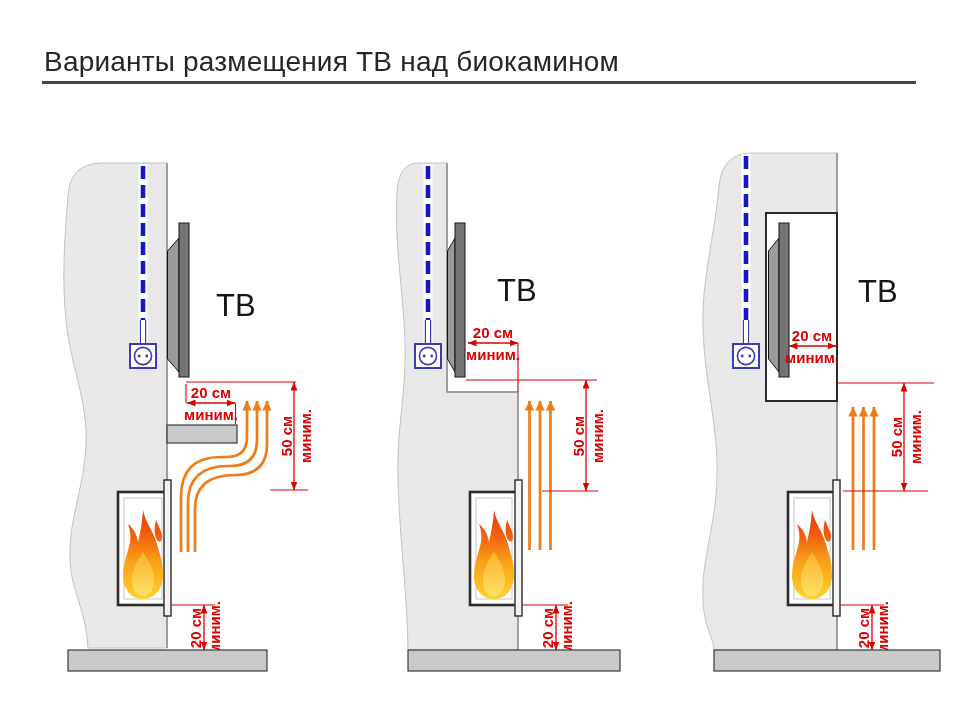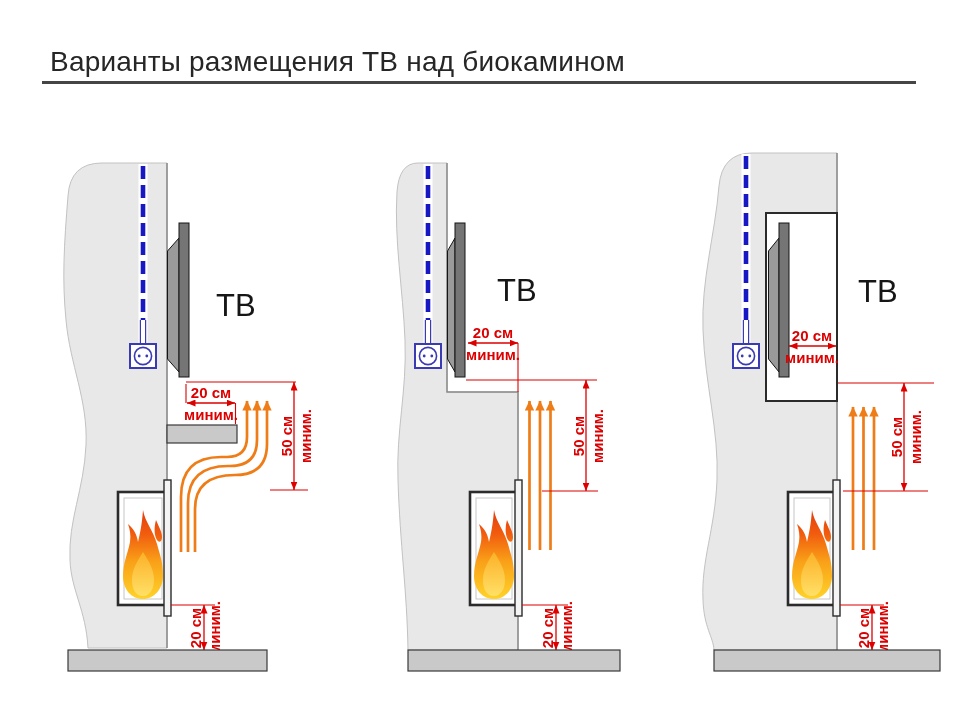--- a/index.html
+++ b/index.html
@@ -1,18 +1,18 @@
 <!DOCTYPE html>
 <html><head>
 <meta charset="utf-8">
 <style>
   html,body{margin:0;padding:0;background:#fff;}
   body{width:970px;height:728px;position:relative;overflow:hidden;
        font-family:"Liberation Sans",sans-serif;}
-  .page-title{position:absolute;left:50px;top:46px;margin:0;
+  .page-title{position:absolute;left:44px;top:46px;margin:0;
        font-size:28px;font-weight:400;color:#262626;white-space:nowrap;letter-spacing:0.2px;}
   .title-rule{position:absolute;left:42px;top:81px;width:874px;height:3px;background:#454545;}
   svg{position:absolute;left:0;top:0;}
   svg text{font-family:"Liberation Sans",sans-serif;}
   .wall{fill:#e8e8e8;stroke:#c2c2c2;stroke-width:1;}
   .face{fill:none;stroke:#8a8a8a;stroke-width:1.5;}
   .slab{fill:#c9c9c9;stroke:#3a3a3a;stroke-width:1.2;}
   .cable-bg{stroke:#ffffff;stroke-width:9;}
   .cable{stroke:#1717c4;stroke-width:4.6;stroke-dasharray:13 6;}
   .cable-thin{stroke:#3a3ab4;stroke-width:1.2;}

